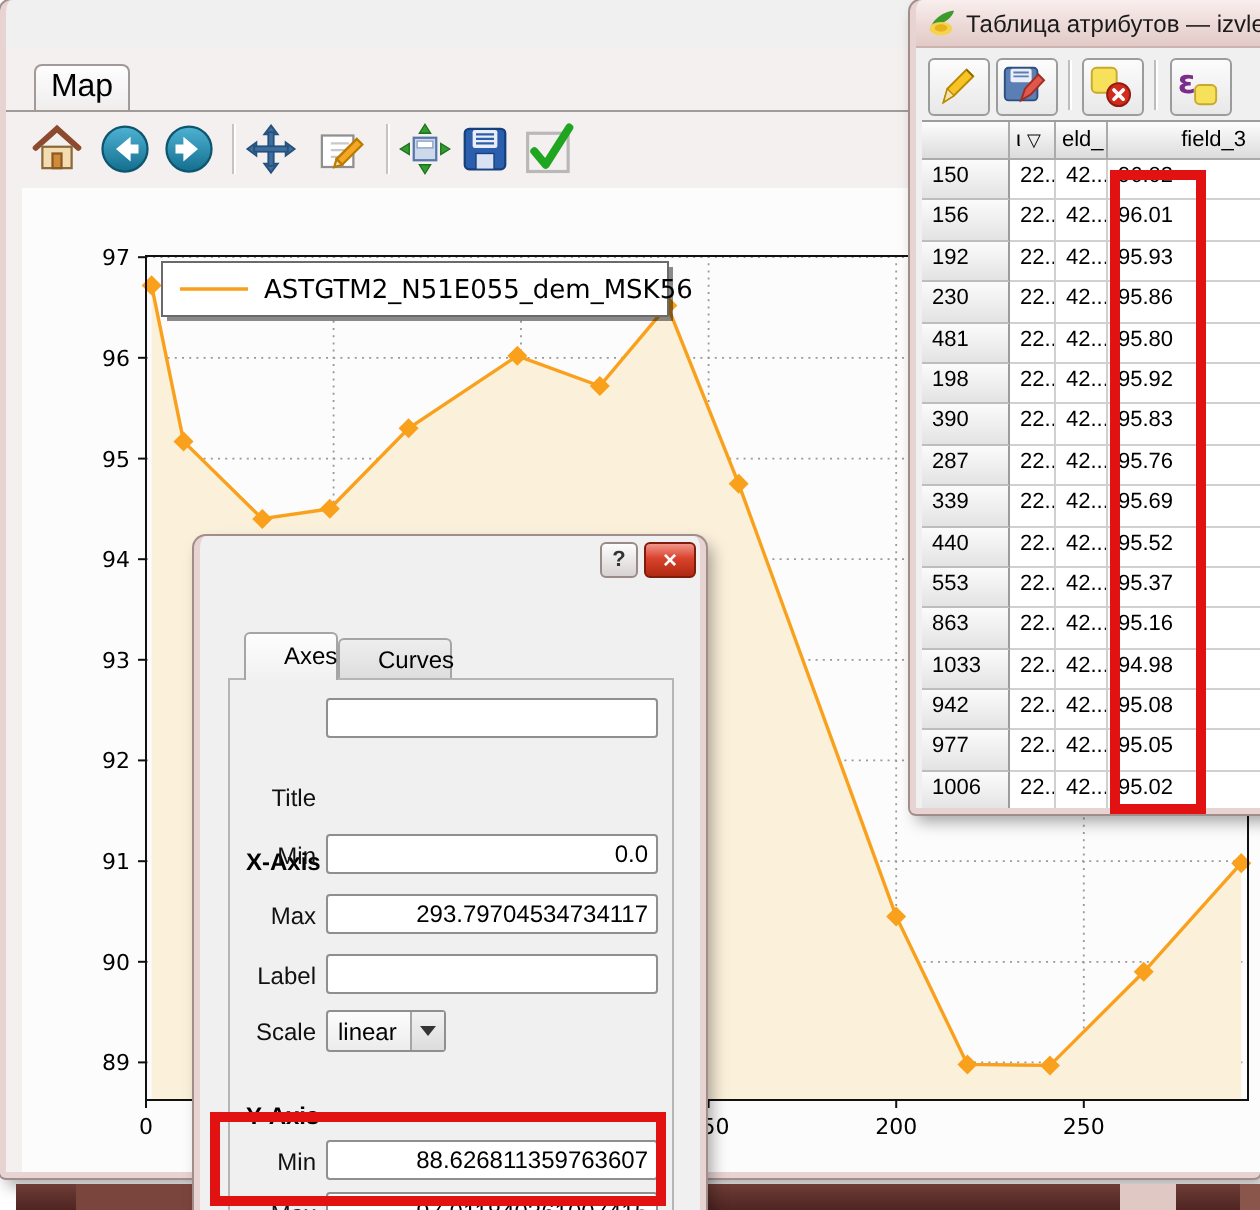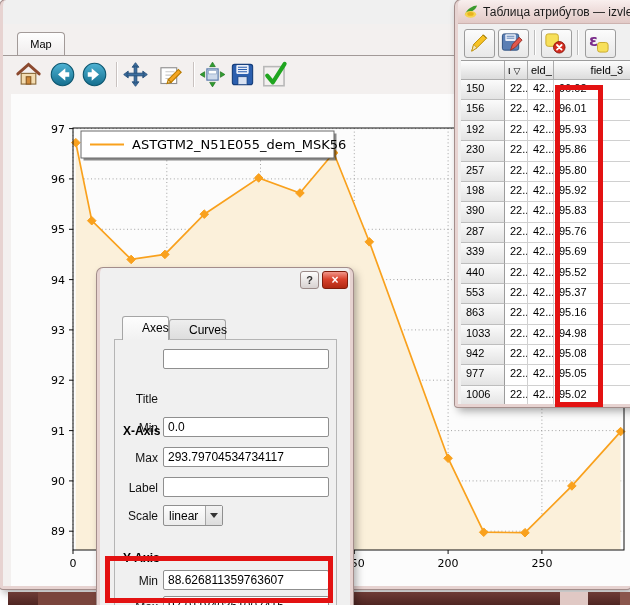--- a/index.html
+++ b/index.html
@@ -9,21 +9,21 @@
        box-shadow:0 0 0 1px #a38d8b,3px 4px 8px rgba(0,0,0,.35);background:#f0f0f0;}
   .titlebar{height:23px;background:linear-gradient(#f9efee,#ecd9d7 55%,#e2cac7);
        border-radius:5px 5px 0 0;display:flex;align-items:center;padding:0 5px;gap:5px;
        font-size:12px;color:#1a1a1a;border-bottom:1px solid #cdb3b0;}
   .titletext{white-space:nowrap;overflow:hidden;}
   .icon16{width:15px;height:15px;flex:0 0 auto;}
   
   #profile-client{position:absolute;inset:24px 0 0 0;background:#f3f0ef;}
   #map-tab{position:absolute;left:14px;top:8px;width:46px;height:23px;background:linear-gradient(#fefefe,#efecec);
        border:1px solid #a29a98;border-bottom:none;border-radius:4px 4px 0 0;text-align:center;
-       font-size:11px;line-height:22px;}
+       font-size:16px;line-height:22px;}
   #tab-line{position:absolute;left:0;right:0;top:31px;border-top:1px solid #a29a98;}
   .tbtn{position:absolute;top:37px;width:27px;height:27px;}
   .tbtn svg{width:100%;height:100%;}
   .tsep{position:absolute;top:38px;width:1px;height:25px;background:#c9c2c0;border-right:1px solid #fff;}
   #chart-canvas{position:absolute;left:8px;top:70px;width:622px;height:492px;background:#fcfcfc;}
   .grid{stroke:#999;stroke-width:.9;stroke-dasharray:1 2.6;fill:none;}
   .spine{fill:none;stroke:#111;stroke-width:1;}
   .tick{stroke:#111;stroke-width:1;}
   .xlab,.ylab{font-family:"DejaVu Sans",sans-serif;font-size:11px;fill:#000;}
   .xlab{text-anchor:middle;}
@@ -62,21 +62,21 @@
   #dlg-help{left:200px;width:19px;background:linear-gradient(#fdfdfd,#d8d2d1);border:1px solid #9a8a88;color:#333;}
   #dlg-close{left:222px;width:26px;background:linear-gradient(#f0968a,#d9422c 45%,#b02912);border:1px solid #7e1d0c;color:#fff;font-size:12px;line-height:16px;}
   .dtab{position:absolute;font-size:12px;text-align:center;border:1px solid #a5a5a5;border-bottom:none;
       border-radius:3px 3px 0 0;box-sizing:border-box;padding-left:19px;}
   #tab-axes{left:22px;top:48px;width:47px;height:24px;background:linear-gradient(#fdfdfd,#f1f1f1);line-height:23px;z-index:2;}
   #tab-curves{left:69px;top:51px;width:57px;height:21px;background:linear-gradient(#eeeeee,#dddddd);line-height:20px;}
   #dlg-panel{position:absolute;left:14px;top:71px;width:221px;bottom:0;border:1px solid #b5b5b5;border-bottom:none;z-index:1;}
   .flabel{position:absolute;width:40px;text-align:right;font-size:12px;color:#111;}
   .fbold{position:absolute;font-size:12px;font-weight:bold;color:#000;}
   .finput{position:absolute;left:63px;width:166px;height:20px;border:1px solid #8f8f8f;border-radius:2px;
-      background:#fff;font-family:"Liberation Sans",sans-serif;font-size:12px;padding:0 4px;box-sizing:border-box;}
+      background:#fff;font-family:"Liberation Sans",sans-serif;font-size:12px;padding:0 4px;box-sizing:border-box;text-align:right;}
   #scale-combo{position:absolute;left:63px;top:237px;width:60px;height:21px;border:1px solid #8f8f8f;border-radius:2px;
       background:linear-gradient(#fdfdfd,#ececec);font-size:12px;display:flex;align-items:center;box-sizing:border-box;}
   #scale-combo .val{flex:1;padding-left:5px;}
   #scale-combo .arrowbox{width:16px;height:100%;border-left:1px solid #a5a5a5;display:flex;align-items:center;
       justify-content:center;background:linear-gradient(#f2f2f2,#dcdcdc);}
   .downarrow{width:0;height:0;border-left:4px solid transparent;border-right:4px solid transparent;border-top:5px solid #333;}
   
   .redrect{position:absolute;border:5px solid #e31212;z-index:40;pointer-events:none;}
   #maroon-bar{position:absolute;left:8px;top:592px;width:622px;height:13px;background:linear-gradient(#6e3c36,#4f2522);z-index:5;}
   .maroon-seg{position:absolute;top:0;height:100%;}
@@ -311,21 +311,21 @@
           <div class="cell c2">42...</div>
           <div class="cell c3">95.93</div>
         </div>
         <div class="trow">
           <div class="rowbtn c0">230</div>
           <div class="cell c1">22...</div>
           <div class="cell c2">42...</div>
           <div class="cell c3">95.86</div>
         </div>
         <div class="trow">
-          <div class="rowbtn c0">257</div>
+          <div class="rowbtn c0">481</div>
           <div class="cell c1">22...</div>
           <div class="cell c2">42...</div>
           <div class="cell c3">95.80</div>
         </div>
         <div class="trow">
           <div class="rowbtn c0">198</div>
           <div class="cell c1">22...</div>
           <div class="cell c2">42...</div>
           <div class="cell c3">95.92</div>
         </div>

